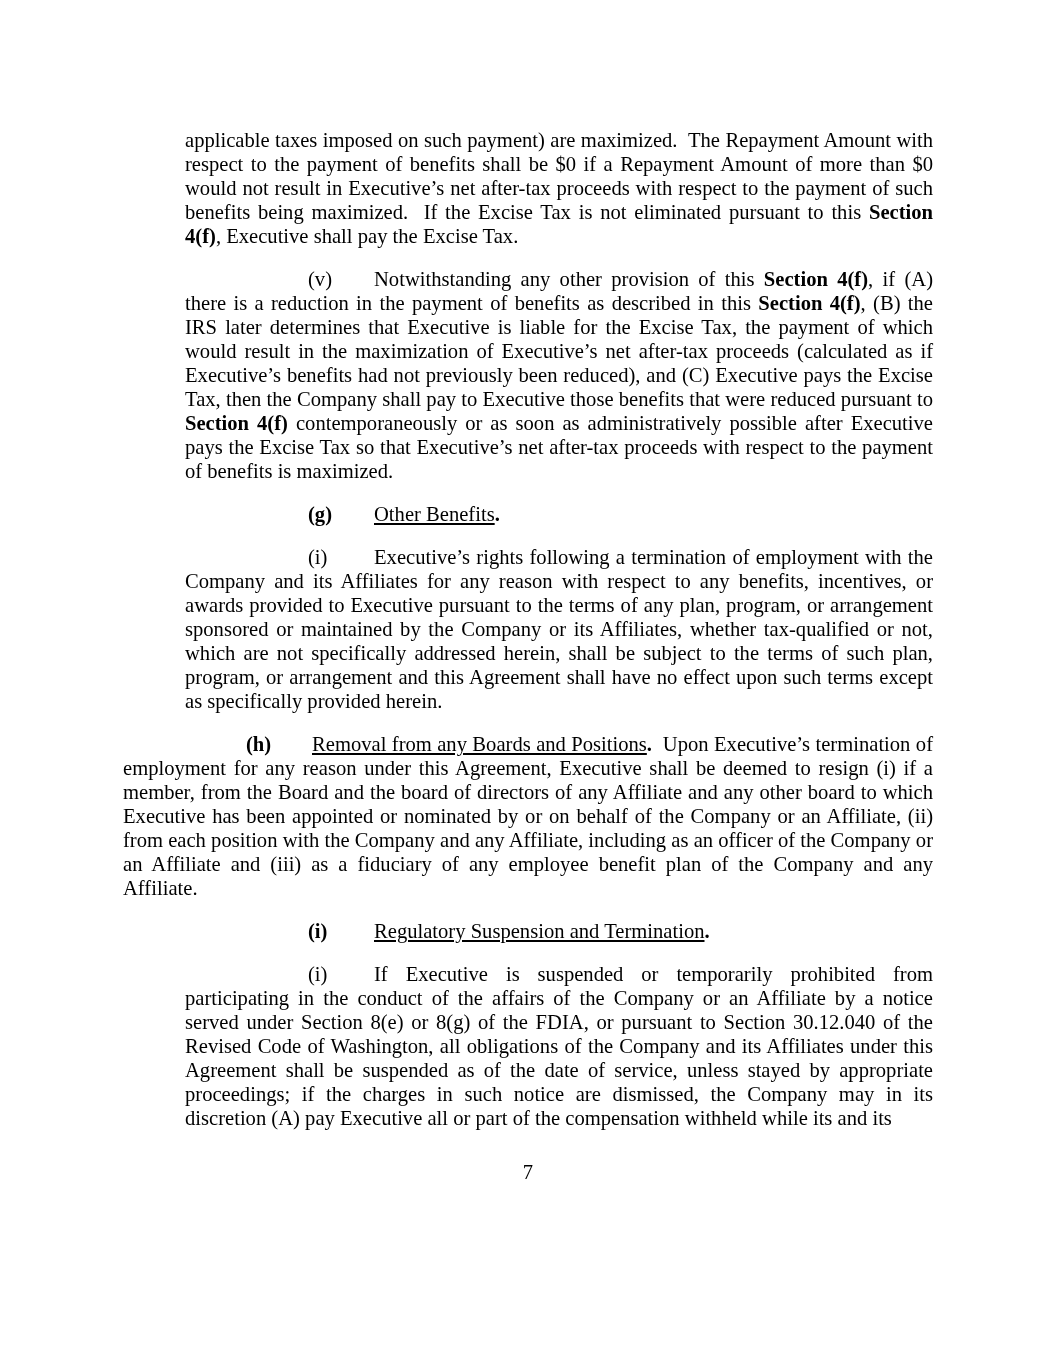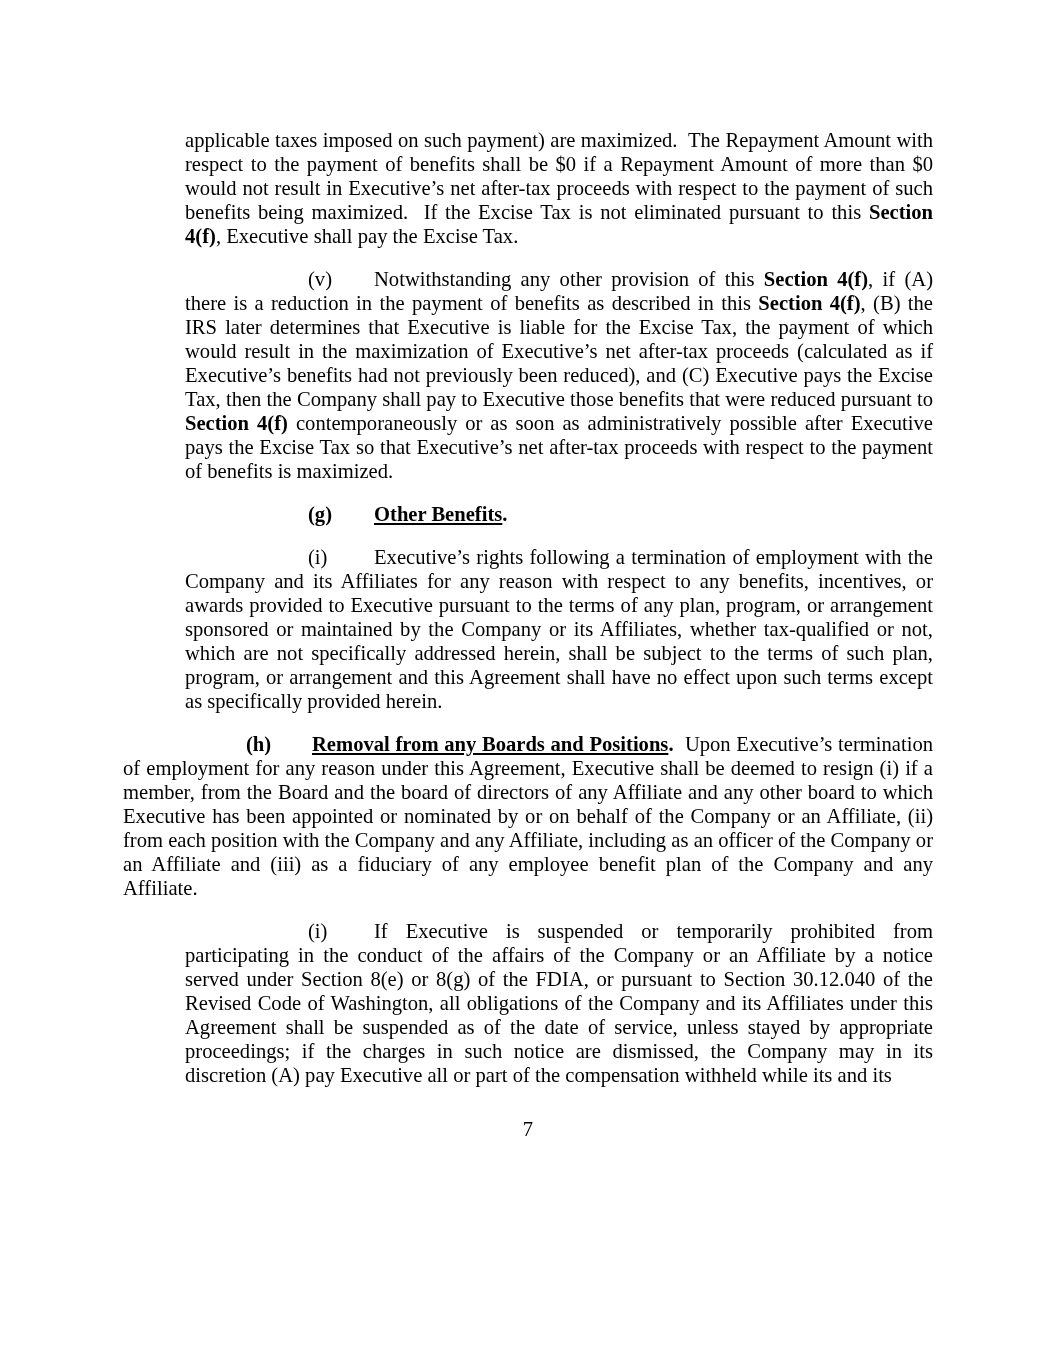--- a/index.html
+++ b/index.html
@@ -22,21 +22,21 @@
   }
   .sub { margin-left: 62px; }          
   .fi  { text-indent: 123px; }         
   .marker {
     display: inline-block;
     width: 66px;
     text-indent: 0;
   }
   .bold { font-weight: 700; }
   .bu {
-    font-weight: 700;
+    font-weight: 400;
     text-decoration: underline;
     text-decoration-thickness: 2px;
     text-underline-offset: 2px;
   }
   .pageno {
     margin-top: 30px;
     text-align: center;
   }
 </style>
 </head>
@@ -48,18 +48,19 @@
 
   <p class="para sub fi"><span class="marker">(v)</span><span>Notwithstanding any other provision of this </span><span class="bold">Section 4(f)</span><span>, if (A) there is a reduction in the payment of benefits as described in this </span><span class="bold">Section 4(f)</span><span>, (B) the IRS later determines that Executive is liable for the Excise Tax, the payment of which would result in the maximization of Executive’s net after-tax proceeds (calculated as if Executive’s benefits had not previously been reduced), and (C) Executive pays the Excise Tax, then the Company shall pay to Executive those benefits that were reduced pursuant to </span><span class="bold">Section 4(f)</span><span> contemporaneously or as soon as administratively possible after Executive pays the Excise Tax so that Executive’s net after-tax proceeds with respect to the payment of benefits is maximized.</span></p>
 
   <p class="para sub fi"><span class="marker bold">(g)</span><span class="bu">Other Benefits</span><span class="bold">.</span></p>
 
   <p class="para sub fi"><span class="marker">(i)</span><span>Executive’s rights following a termination of employment with the Company and its Affiliates for any reason with respect to any benefits, incentives, or awards provided to Executive pursuant to the terms of any plan, program, or arrangement sponsored or maintained by the Company or its Affiliates, whether tax-qualified or not, which are not specifically addressed herein, shall be subject to the terms of such plan, program, or arrangement and this Agreement shall have no effect upon such terms except as specifically provided herein.</span></p>
 
 
   <p class="para fi"><span class="marker bold">(h)</span><span class="bu">Removal from any Boards and Positions</span><span class="bold">.</span><span>&nbsp; Upon Executive’s termination of employment for any reason under this Agreement, Executive shall be deemed to resign (i) if a member, from the Board and the board of directors of any Affiliate and any other board to which Executive has been appointed or nominated by or on behalf of the Company or an Affiliate, (ii) from each position with the Company and any Affiliate, including as an officer of the Company or an Affiliate and (iii) as a fiduciary of any employee benefit plan of the Company and any Affiliate.</span></p>
 
+  <p class="para sub fi"><span class="marker bold">(i)</span><span class="bu">Regulatory Suspension and Termination</span><span class="bold">.</span></p>
 
   <p class="para sub fi"><span class="marker">(i)</span><span>If Executive is suspended or temporarily prohibited from participating in the conduct of the affairs of the Company or an Affiliate by a notice served under Section 8(e) or 8(g) of the FDIA, or pursuant to Section 30.12.040 of the Revised Code of Washington, all obligations of the Company and its Affiliates under this Agreement shall be suspended as of the date of service, unless stayed by appropriate proceedings; if the charges in such notice are dismissed, the Company may in its discretion (A) pay Executive all or part of the compensation withheld while its and its</span></p>
 
   <div class="pageno">7</div>
 
 </div>
 
 </body></html>

